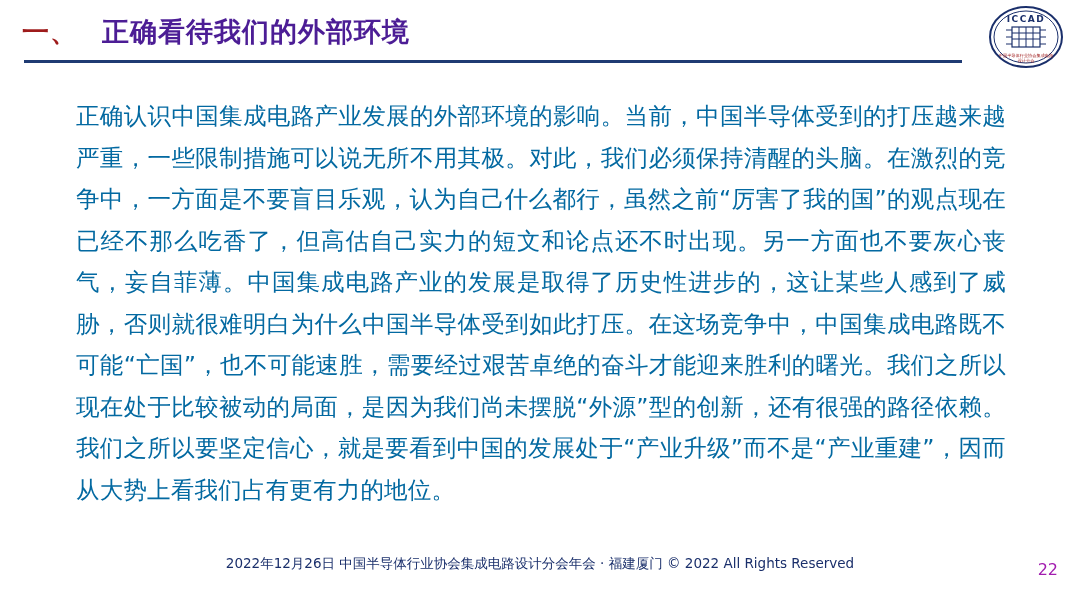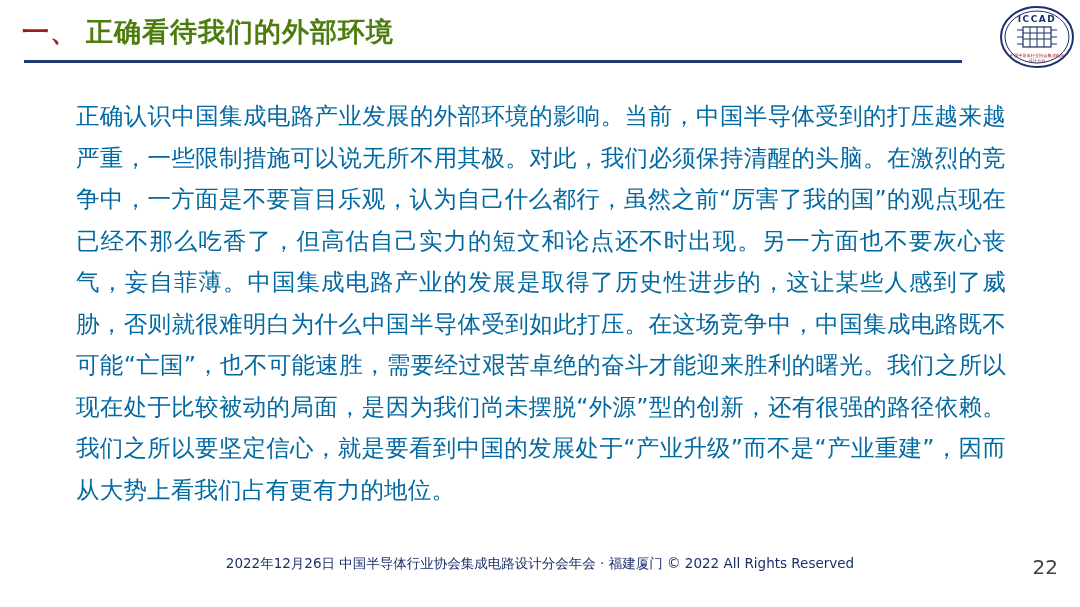--- a/index.html
+++ b/index.html
@@ -40,38 +40,38 @@
   .title-num {
     font-size: 27px;
     font-weight: bold;
     color: #9e1b1b;
     font-family: "DejaVu Sans", "Liberation Sans", sans-serif;
     letter-spacing: 1px;
   }
   .title-text {
     font-size: 27px;
     font-weight: bold;
-    color: #4d7c0f;
+    color: #4c1d95;
     font-family: "DejaVu Sans", "Liberation Sans", sans-serif;
-    margin-left: 8px;
+    margin-left: 24px;
     letter-spacing: 1px;
   }
   .header-rule {
     position: absolute;
     left: 24px;
     top: 60px;
     width: 938px;
     height: 3px;
     background: #1f3b73;
   }
 
   
   .logo {
     position: absolute;
-    right: 5px;
+    right: 16px;
     top: 6px;
     width: 76px;
     height: 62px;
   }
   .logo svg { display: block; }
 
   
   .body-text {
     position: absolute;
     left: 76px;
@@ -94,22 +94,22 @@
     width: 1080px;
     text-align: center;
     font-family: "DejaVu Sans", "Liberation Sans", sans-serif;
     font-size: 13.5px;
     color: #1a2f6b;
   }
   .page-num {
     position: absolute;
     right: 22px;
     bottom: 28px;
-    font-size: 20px;
-    color: #404040;
+    font-size: 16px;
+    color: #a21caf;
     font-family: "DejaVu Sans", "Liberation Sans", sans-serif;
   }
 </style>
 </head>
 <body>
 
 <div class="slide">
 
   <div class="header">
     <div class="title-row">

